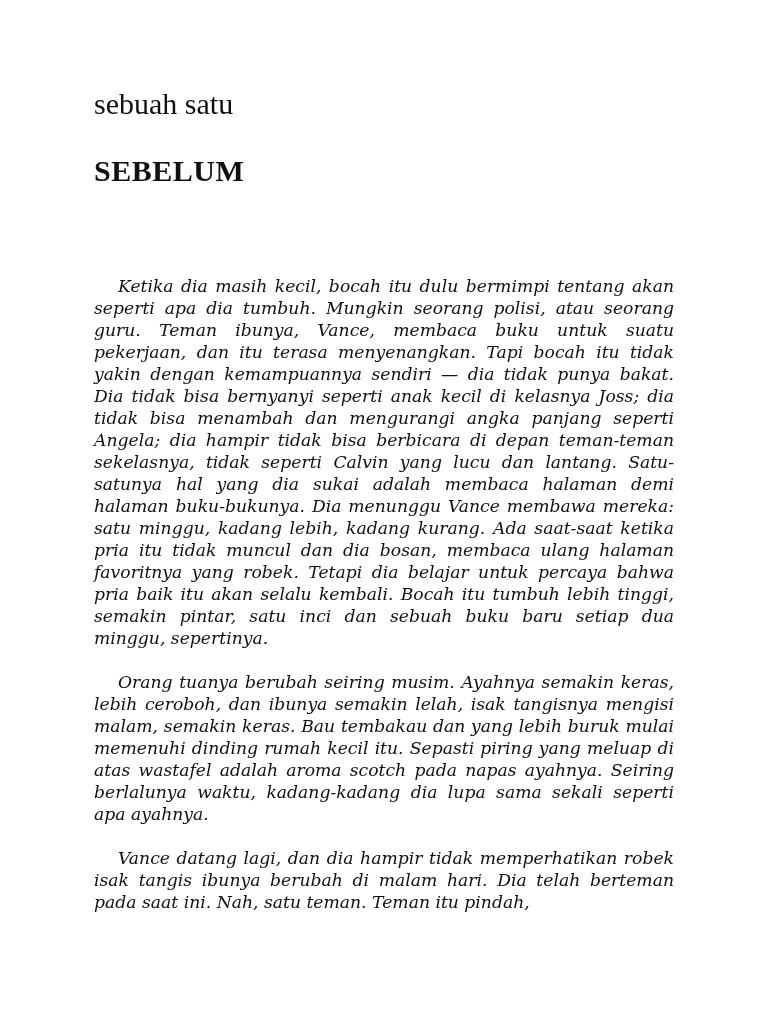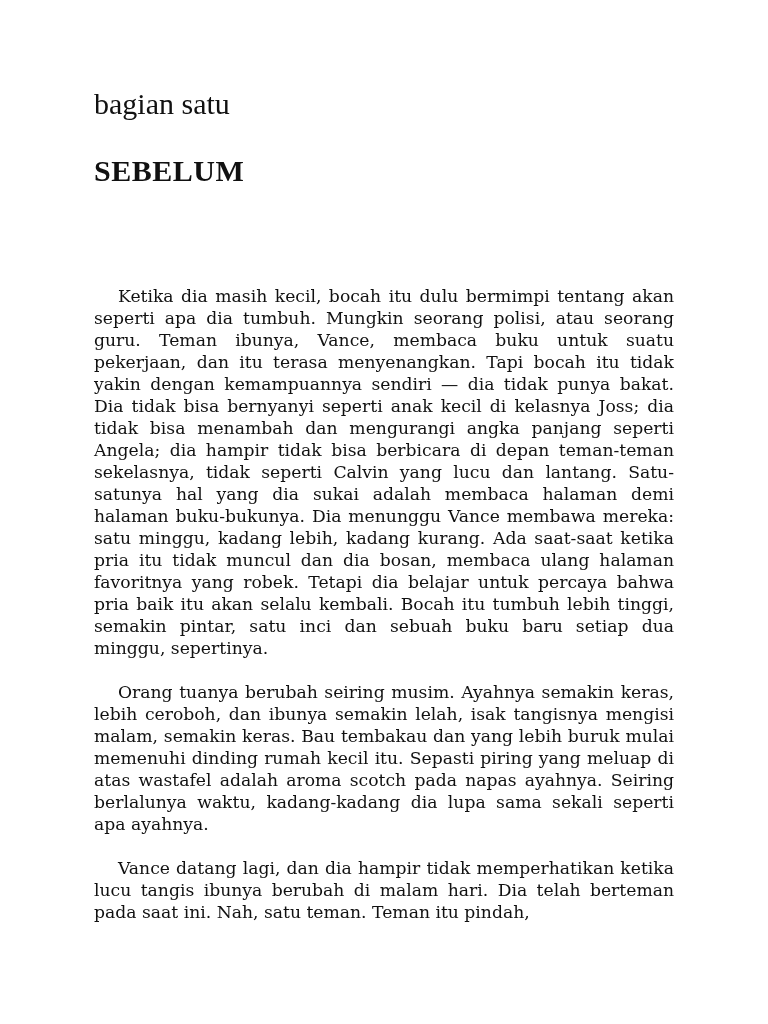--- a/index.html
+++ b/index.html
@@ -44,33 +44,34 @@
       letter-spacing: 0.5px;
       white-space: nowrap;
     }
     .body-text {
       position: absolute;
       left: 0;
       top: 274px;
       width: 580px;
     }
     .para {
-      margin: 11px 0 22px 0;
+      margin: 1px 0 22px 0;
       font-size: 17.2px;
       line-height: 22px;
       text-align: justify;
       text-indent: 24px;
       hyphens: none;
+      font-style: italic;
     }
   </style>
 </head>
 <body>
 
 <div class="page">
-  <h2 class="part-label">bagian satu</h2>
+  <h2 class="part-label">sebuah satu</h2>
   <h1 class="chapter-title">SEBELUM</h1>
 
   <div class="body-text">
     <p class="para">Ketika dia masih kecil, bocah itu dulu bermimpi tentang akan seperti apa dia tumbuh. Mungkin seorang polisi, atau seorang guru. Teman ibunya, Vance, membaca buku untuk suatu pekerjaan, dan itu terasa menyenangkan. Tapi bocah itu tidak yakin dengan kemampuannya sendiri — dia tidak punya bakat. Dia tidak bisa bernyanyi seperti anak kecil di kelasnya Joss; dia tidak bisa menambah dan mengurangi angka panjang seperti Angela; dia hampir tidak bisa berbicara di depan teman-teman sekelasnya, tidak seperti Calvin yang lucu dan lantang. Satu-satunya hal yang dia sukai adalah membaca halaman demi halaman buku-bukunya. Dia menunggu Vance membawa mereka: satu minggu, kadang lebih, kadang kurang. Ada saat-saat ketika pria itu tidak muncul dan dia bosan, membaca ulang halaman favoritnya yang robek. Tetapi dia belajar untuk percaya bahwa pria baik itu akan selalu kembali. Bocah itu tumbuh lebih tinggi, semakin pintar, satu inci dan sebuah buku baru setiap dua minggu, sepertinya.</p>
     <p class="para">Orang tuanya berubah seiring musim. Ayahnya semakin keras, lebih ceroboh, dan ibunya semakin lelah, isak tangisnya mengisi malam, semakin keras. Bau tembakau dan yang lebih buruk mulai memenuhi dinding rumah kecil itu. Sepasti piring yang meluap di atas wastafel adalah aroma scotch pada napas ayahnya. Seiring berlalunya waktu, kadang-kadang dia lupa sama sekali seperti apa ayahnya.</p>
-    <p class="para">Vance datang lagi, dan dia hampir tidak memperhatikan ketika lucu tangis ibunya berubah di malam hari. Dia telah berteman pada saat ini. Nah, satu teman. Teman itu pindah,</p>
+    <p class="para">Vance datang lagi, dan dia hampir tidak memperhatikan robek isak tangis ibunya berubah di malam hari. Dia telah berteman pada saat ini. Nah, satu teman. Teman itu pindah,</p>
   </div>
 </div>
 
 </body></html>

